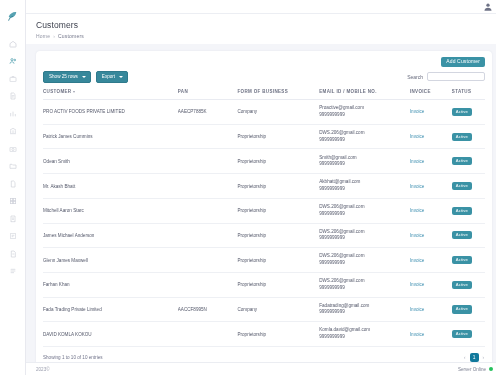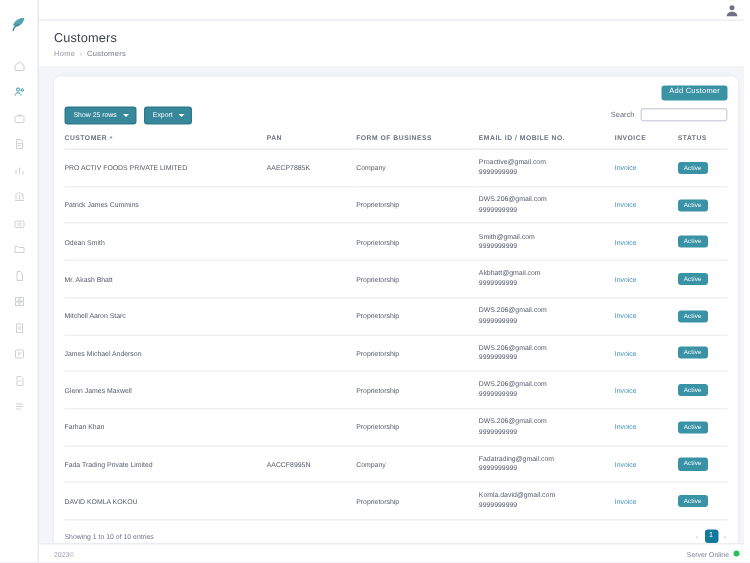--- a/index.html
+++ b/index.html
@@ -6,21 +6,21 @@
   html, body {
     width: 500px; height: 375px;
     font-family: "Liberation Sans", sans-serif;
     background: #ffffff;
     overflow: hidden;
   }
   #app {
     position: relative;
     width: 500px; height: 375px;
     display: flex;
-    background: #c4b5fd;
+    background: #0f172a;
     justify-content: center;
   }
 
   
   .sidebar {
     width: 26px;
     height: 375px;
     background: #ffffff;
     border-right: 1px solid #e8e9ef;
     display: flex;

